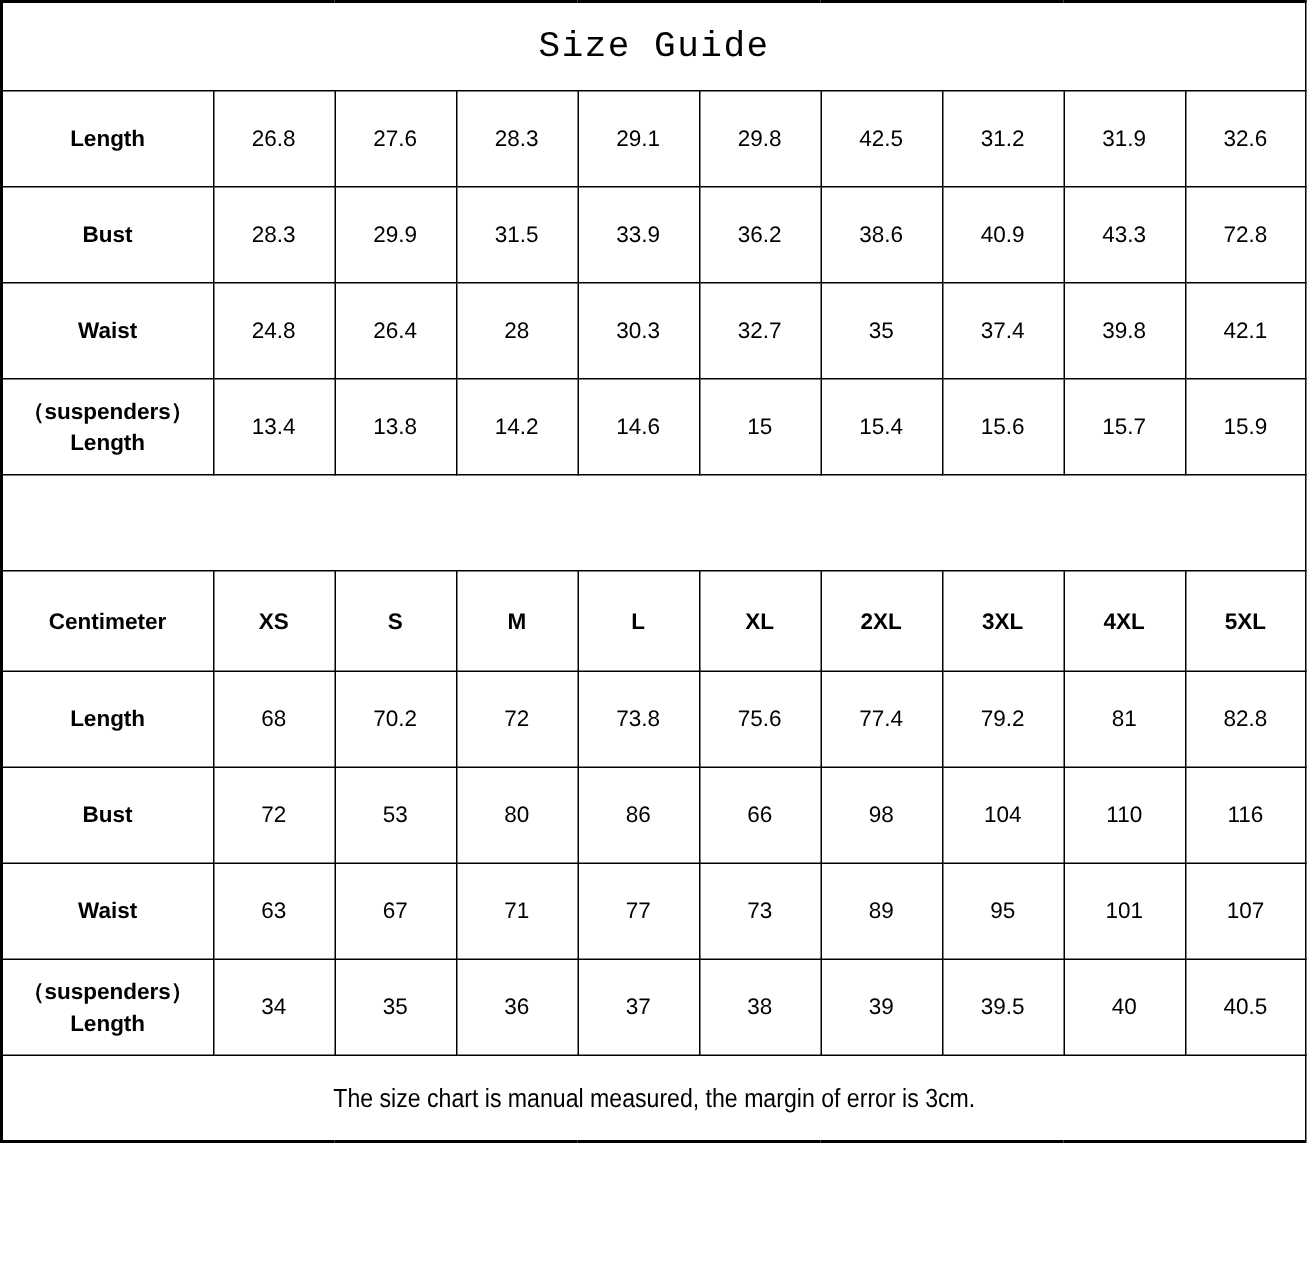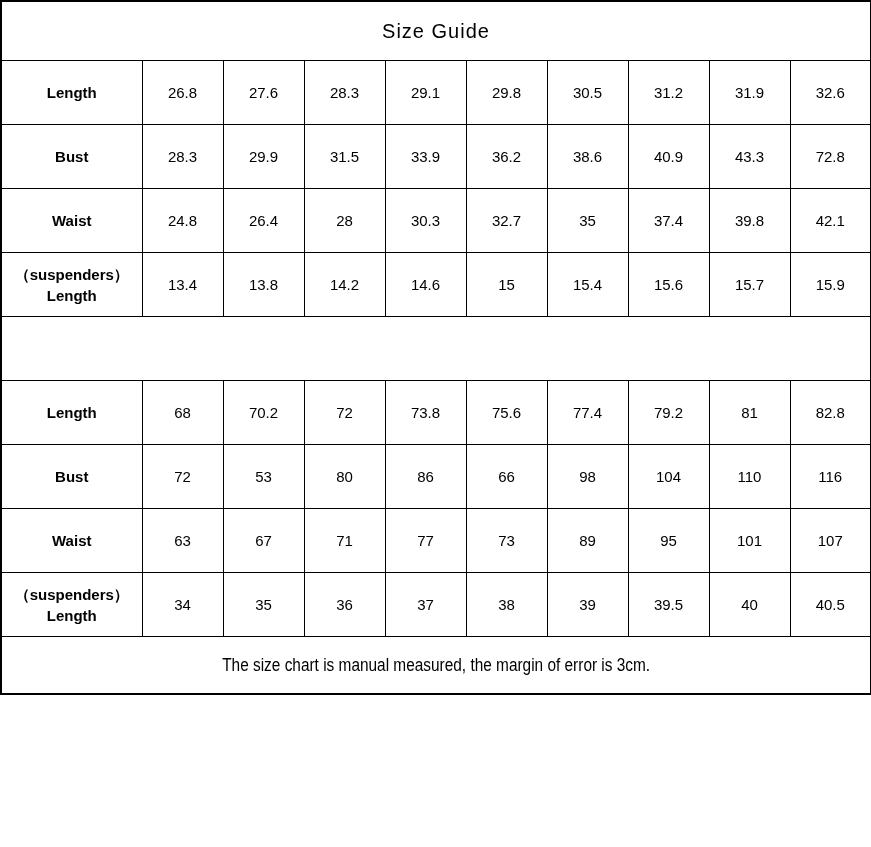--- a/index.html
+++ b/index.html
@@ -24,22 +24,22 @@
   table.size-guide td, table.size-guide th {
     border: 1px solid #000000;
     text-align: center;
     vertical-align: middle;
     padding: 0;
     font-size: 15px;
     background: #ffffff;
   }
   tr.title-row td {
     height: 58px;
-    font-family: Liberation Sans, sans-serif;
-    font-size: 20px;
+    font-family: Liberation Mono, monospace;
+    font-size: 24px;
     font-weight: 400;
     letter-spacing: 1px;
   }
   tr.header-row td {
     height: 66px;
     font-weight: bold;
     font-size: 15px;
   }
   tr.data-row td {
     height: 63px;
@@ -88,21 +88,21 @@
       </tr>
     </tbody>
     <tbody>
         <tr class="data-row">
           <td class="row-label">Length</td>
           <td>26.8</td>
           <td>27.6</td>
           <td>28.3</td>
           <td>29.1</td>
           <td>29.8</td>
-          <td>30.5</td>
+          <td>42.5</td>
           <td>31.2</td>
           <td>31.9</td>
           <td>32.6</td>
         </tr>
         <tr class="data-row">
           <td class="row-label">Bust</td>
           <td>28.3</td>
           <td>29.9</td>
           <td>31.5</td>
           <td>33.9</td>
@@ -137,20 +137,32 @@
           <td>15.7</td>
           <td>15.9</td>
         </tr>
       </tbody>
     <tbody>
       <tr class="gap-row">
         <td colspan="10"></td>
       </tr>
     </tbody>
     <tbody>
+        <tr class="header-row">
+          <td class="row-label">Centimeter</td>
+          <td>XS</td>
+          <td>S</td>
+          <td>M</td>
+          <td>L</td>
+          <td>XL</td>
+          <td>2XL</td>
+          <td>3XL</td>
+          <td>4XL</td>
+          <td>5XL</td>
+        </tr>
         <tr class="data-row">
           <td class="row-label">Length</td>
           <td>68</td>
           <td>70.2</td>
           <td>72</td>
           <td>73.8</td>
           <td>75.6</td>
           <td>77.4</td>
           <td>79.2</td>
           <td>81</td>

